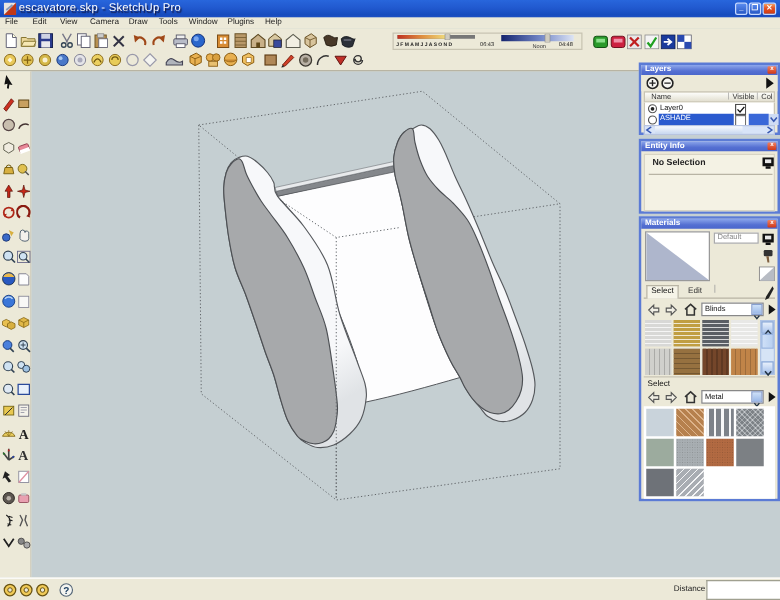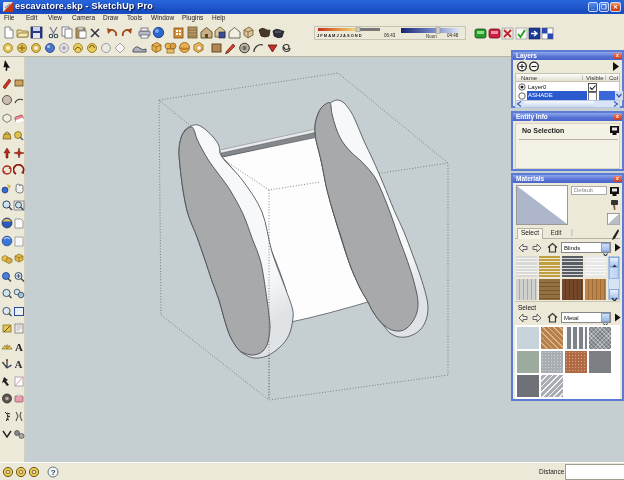--- a/index.html
+++ b/index.html
@@ -1,20 +1,20 @@
 <!DOCTYPE html>
 <html><head>
 <meta charset="utf-8">
 <style>
 * { margin:0; padding:0; box-sizing:border-box; }
 html,body { width:624px; height:480px; overflow:hidden; }
 body { font-family:"Liberation Sans", sans-serif; position:relative; background:#c5cfd2; }
 #titlebar { position:absolute; left:0; top:0; width:624px; height:14px; z-index:30;
   background:linear-gradient(#2866dc 0%, #2159cf 45%, #164bbd 85%, #1d50c4 100%); }
-#titlebar .ttext { position:absolute; left:15px; top:1px; color:#fff; font-weight:bold;
+#titlebar .ttext { position:absolute; left:15px; top:1px; color:#fff; font-weight:normal;
   font-size:9px; letter-spacing:0.2px; text-shadow:1px 1px 1px #113; }
 .winbtn { position:absolute; top:2px; width:10px; height:10px; border-radius:2px;
   border:1px solid #c8daff; color:#fff; font-size:6px; line-height:8px; text-align:center; font-weight:bold;}
 #menubar { position:absolute; left:0; top:14px; width:624px; height:9px; background:#ece9d8;
   font-size:6.5px; color:#222; z-index:30;}
 #menubar span { position:absolute; top:0px; }
 #toolbar { position:absolute; left:0; top:23px; width:624px; height:34px; background:#ece9d8; z-index:20;
   border-bottom:1px solid #b8b4a2; }
 #lefttools { position:absolute; left:0; top:57px; width:25px; height:405px; background:#ece9d8; z-index:20;
   border-right:1px solid #d4d0c0;}

